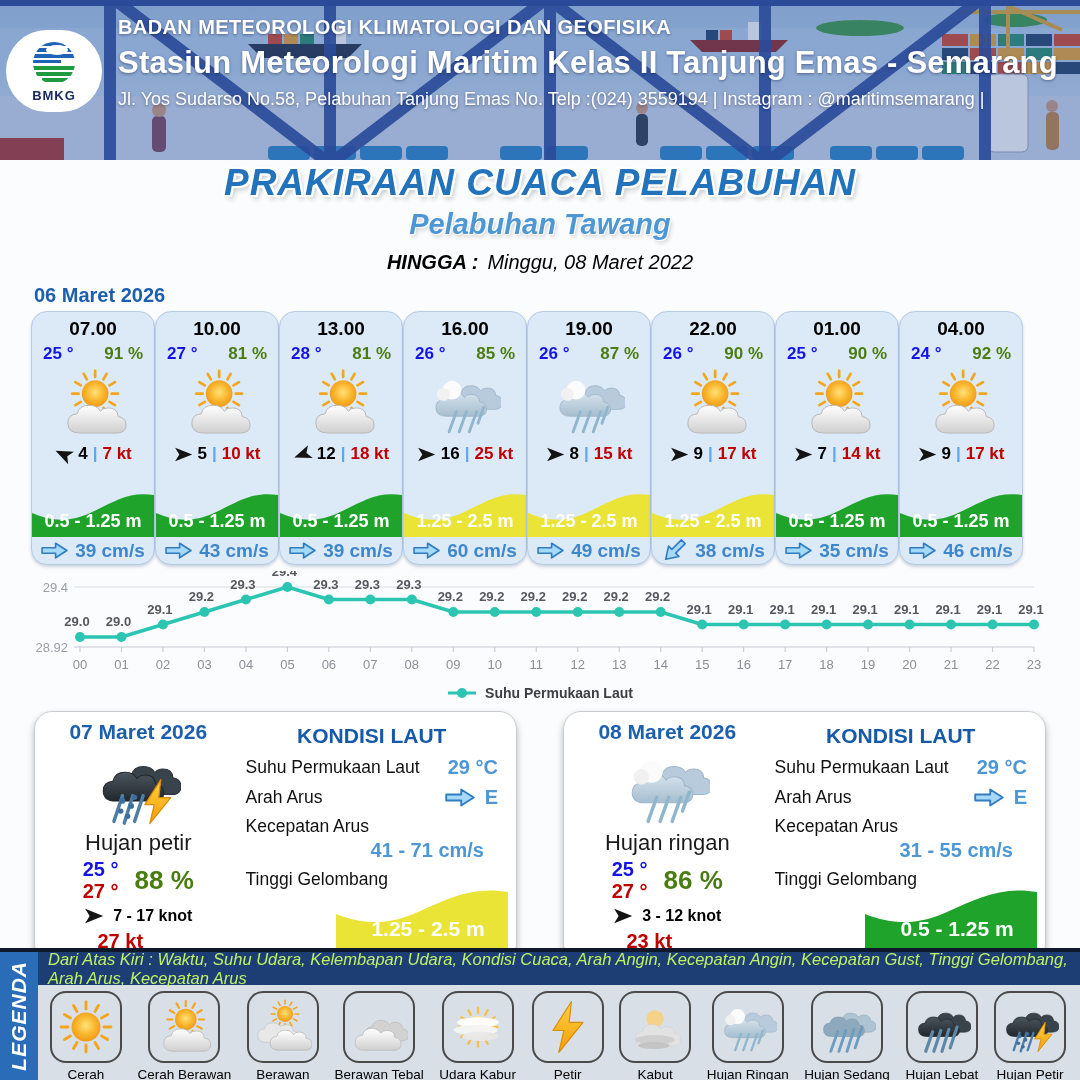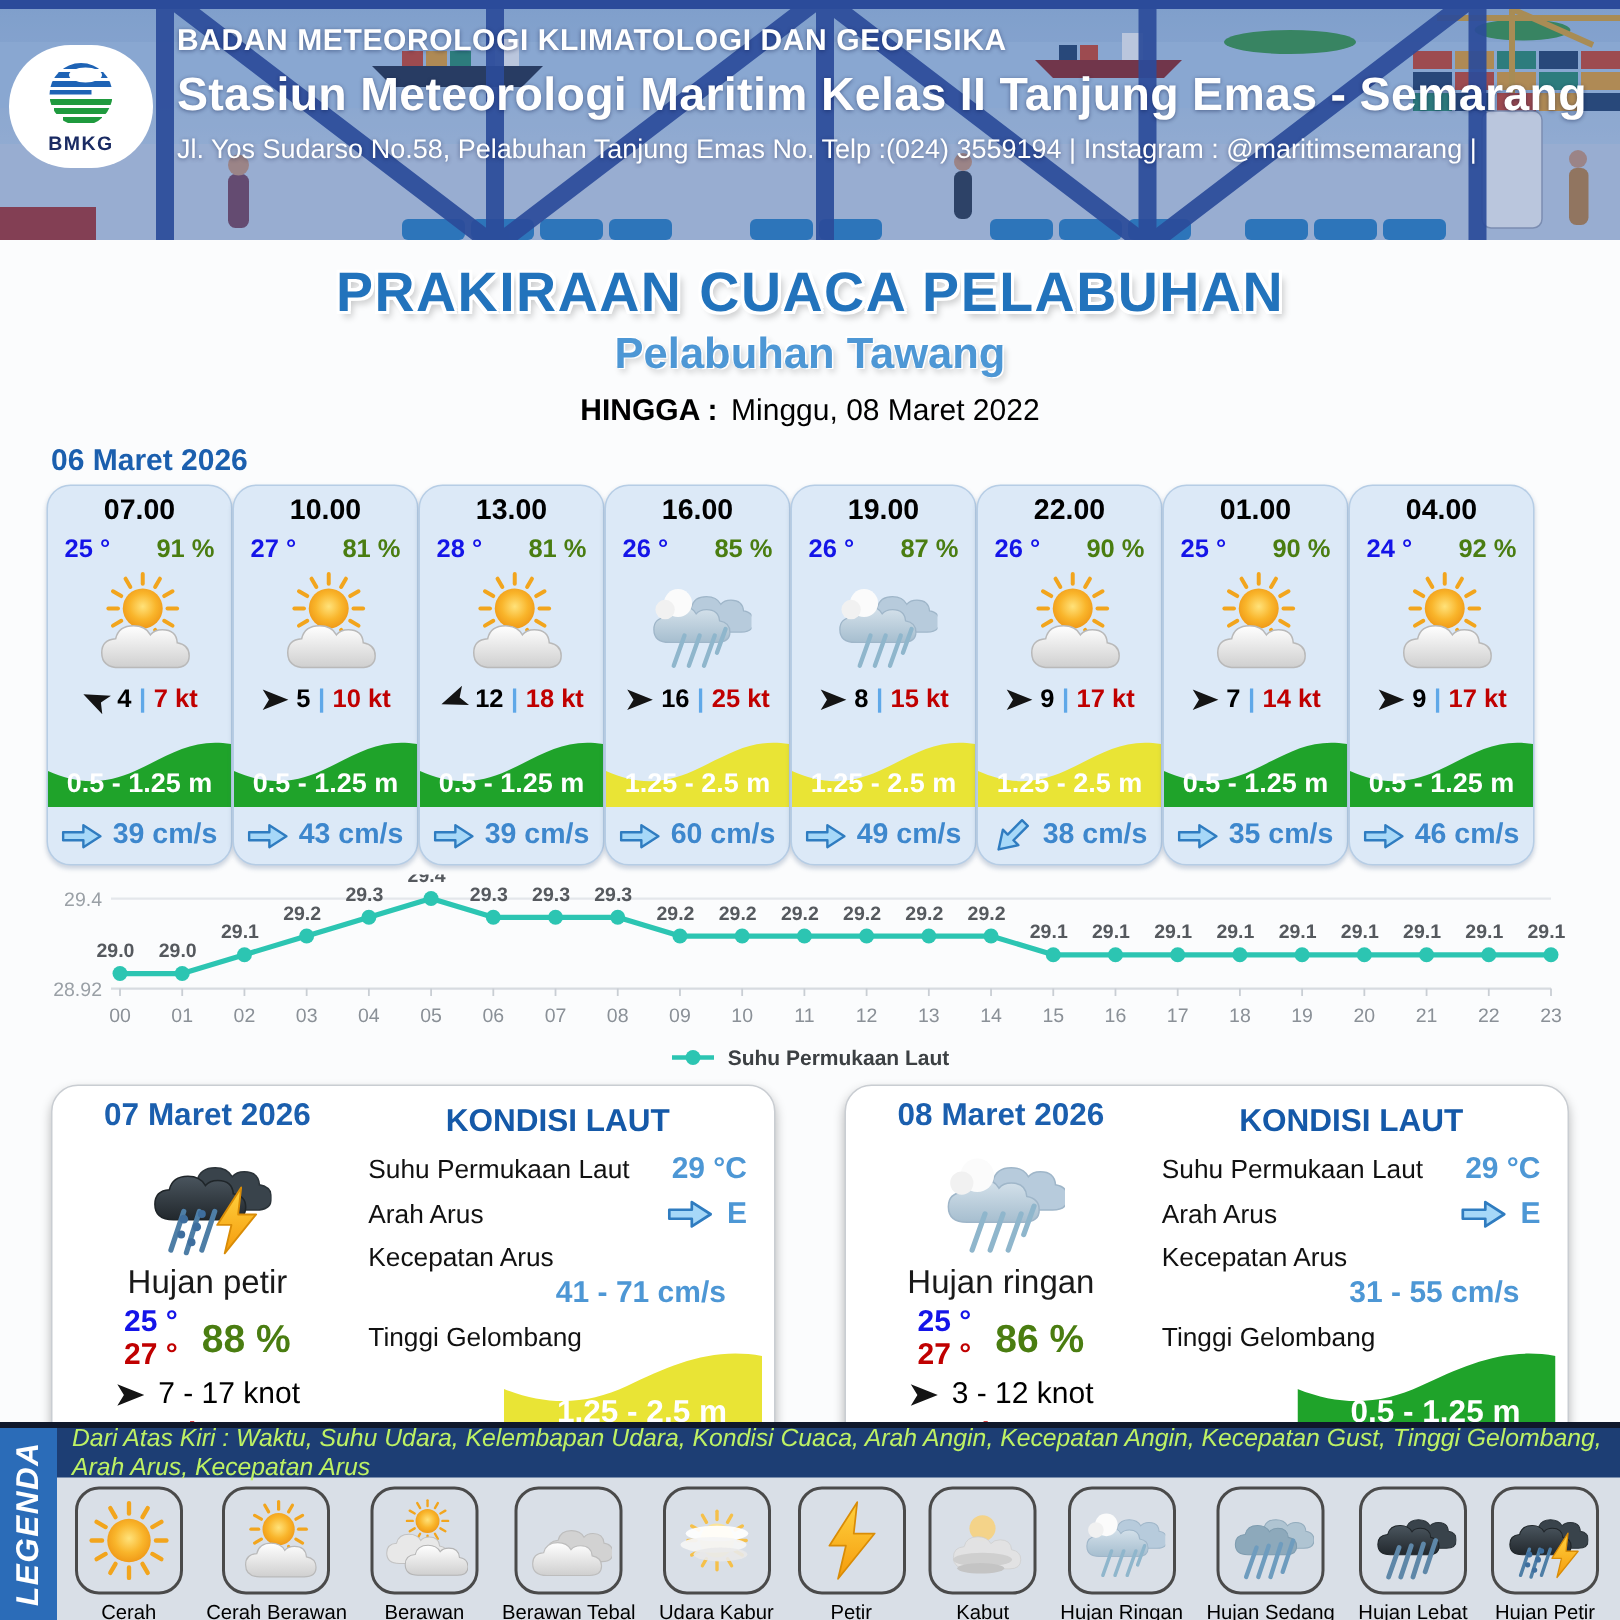--- a/index.html
+++ b/index.html
@@ -11,21 +11,21 @@
   .hdr-bg{position:absolute;inset:0;width:1080px;height:160px;display:block;}
   .logo-pill{position:absolute;left:6px;top:30px;width:96px;height:82px;background:#fff;
     border-radius:41px;display:flex;flex-direction:column;align-items:center;justify-content:center;z-index:3;}
   .logo-text{font-size:13px;font-weight:bold;color:#1A2B63;letter-spacing:1px;margin-top:1px;}
   .hdr-text{position:absolute;left:118px;top:16px;z-index:3;color:#fff;text-shadow:0 1px 3px rgba(5,15,60,.45);}
   .hdr-agency{font-size:20px;font-weight:bold;letter-spacing:.4px;}
   .hdr-station{font-size:31px;font-weight:bold;margin-top:6px;letter-spacing:.2px;}
   .hdr-address{font-size:18px;margin-top:8px;}
 
   
-  .title-block{text-align:center;padding-top:14px;}
+  .title-block{text-align:center;padding-top:2px;font-style:italic;}
   .main-title{font-size:37px;font-weight:900;letter-spacing:1px;color:var(--title-blue,#2273BC);
     text-shadow:2px 2px 0 #fff,-2px -2px 0 #fff,2px -2px 0 #fff,-2px 2px 0 #fff,0 2px 0 #fff,0 -2px 0 #fff,2px 0 0 #fff,-2px 0 0 #fff,3px 4px 5px rgba(0,0,0,.22);}
   .sub-title{font-size:29px;font-weight:800;color:var(--subtitle-blue,#4D97D5);margin-top:4px;
     text-shadow:1px 1px 0 #fff,-1px -1px 0 #fff,2px 3px 4px rgba(0,0,0,.18);}
   .validity{display:flex;justify-content:center;gap:105px;margin-top:10px;font-size:20px;color:#000;}
   .validity b{font-weight:bold;}
   .validity span.v-val{margin-left:9px;font-weight:normal;}
 
   .date-label{margin:10px 0 4px 34px;font-size:20px;font-weight:bold;color:var(--accent-blue,#1B5FAE);}
 
@@ -40,21 +40,21 @@
   .hc-icon{height:74px;display:flex;justify-content:center;align-items:center;}
   .hc-icon svg{width:84px;height:72px;}
   .hc-wind{height:28px;display:flex;justify-content:center;align-items:center;gap:5px;}
   .hc-wind .dart{width:19px;height:19px;color:#141414;}
   .hc-windspeed{font-size:17px;font-weight:bold;color:#000;}
   .hc-sep{font-size:17px;font-weight:bold;color:#5FA8E8;}
   .hc-gust{font-size:17px;font-weight:bold;color:var(--gust-red,#C00000);}
   .hc-wave{position:relative;height:58px;margin-top:auto;}
   .hc-wave svg{position:absolute;inset:0;width:100%;height:100%;}
   .hc-wavetext{position:absolute;bottom:5px;left:0;right:0;text-align:center;font-size:18px;font-weight:bold;color:#fff;}
-  .hc-current{height:38px;display:flex;justify-content:center;align-items:center;gap:7px;}
+  .hc-current{height:27px;display:flex;justify-content:center;align-items:center;gap:7px;}
   .hc-current .barrow{width:27px;height:21px;}
   .hc-current span{font-size:19px;font-weight:bold;color:var(--current-blue,#3D87CD);}
 
   
   .chart-wrap{margin:6px 30px 0 30px;}
   .chart-wrap svg{width:1020px;height:112px;display:block;font-family:"Liberation Sans",sans-serif;}
   .chart-legend{display:flex;justify-content:center;align-items:center;gap:8px;height:20px;margin-top:0;}
   .cl-marker{color:var(--chart-line,#2CC5B2);width:30px;height:12px;}
   .cl-label{font-size:14px;color:#3C4043;font-weight:bold;}
 
@@ -66,21 +66,21 @@
   .dc-date{font-size:21px;font-weight:bold;color:var(--accent-blue,#1B5FAE);}
   .dc-icon svg{width:104px;height:86px;display:block;}
   .dc-cond{font-size:22px;color:#1A1A1A;margin-top:0px;}
   .dc-throw{display:flex;align-items:center;gap:16px;margin-top:2px;}
   .dc-temps{display:flex;flex-direction:column;line-height:22px;}
   .dc-tmin{font-size:20px;font-weight:bold;color:var(--temp-blue,#1414E8);}
   .dc-tmax{font-size:20px;font-weight:bold;color:var(--gust-red,#C00000);}
   .dc-hum{font-size:26px;font-weight:bold;color:var(--humidity-green,#4A7D11);}
   .dc-windrow{display:flex;align-items:center;gap:9px;margin-top:4px;}
   .dc-windrow .dart{width:20px;height:20px;color:#141414;}
-  .dc-wind{font-size:20px;font-weight:normal;color:#000;}
+  .dc-wind{font-size:16px;font-weight:bold;color:#000;}
   .dc-gust{font-size:20px;font-weight:bold;color:var(--gust-red,#C00000);margin-top:4px;margin-left:-36px;}
   .dc-right{width:55%;position:relative;padding:12px 18px 10px 4px;}
   .dc-sea-title{font-size:21px;font-weight:bold;color:#1559A8;margin-bottom:8px;text-align:center;}
   .sea-row{display:flex;justify-content:space-between;align-items:center;margin-top:7px;}
   .sea-label{font-size:17.5px;color:#111;}
   .sea-val{font-size:20px;font-weight:bold;color:var(--sea-value-blue,#4D97D5);}
   .sea-dir{display:flex;align-items:center;gap:10px;}
   .sea-dir .barrow{width:30px;height:23px;}
   .sea-speed{text-align:right;font-size:20px;font-weight:bold;color:var(--sea-value-blue,#4D97D5);margin-top:2px;padding-right:14px;}
   .sea-wave{position:absolute;right:8px;bottom:8px;width:172px;height:80px;}

